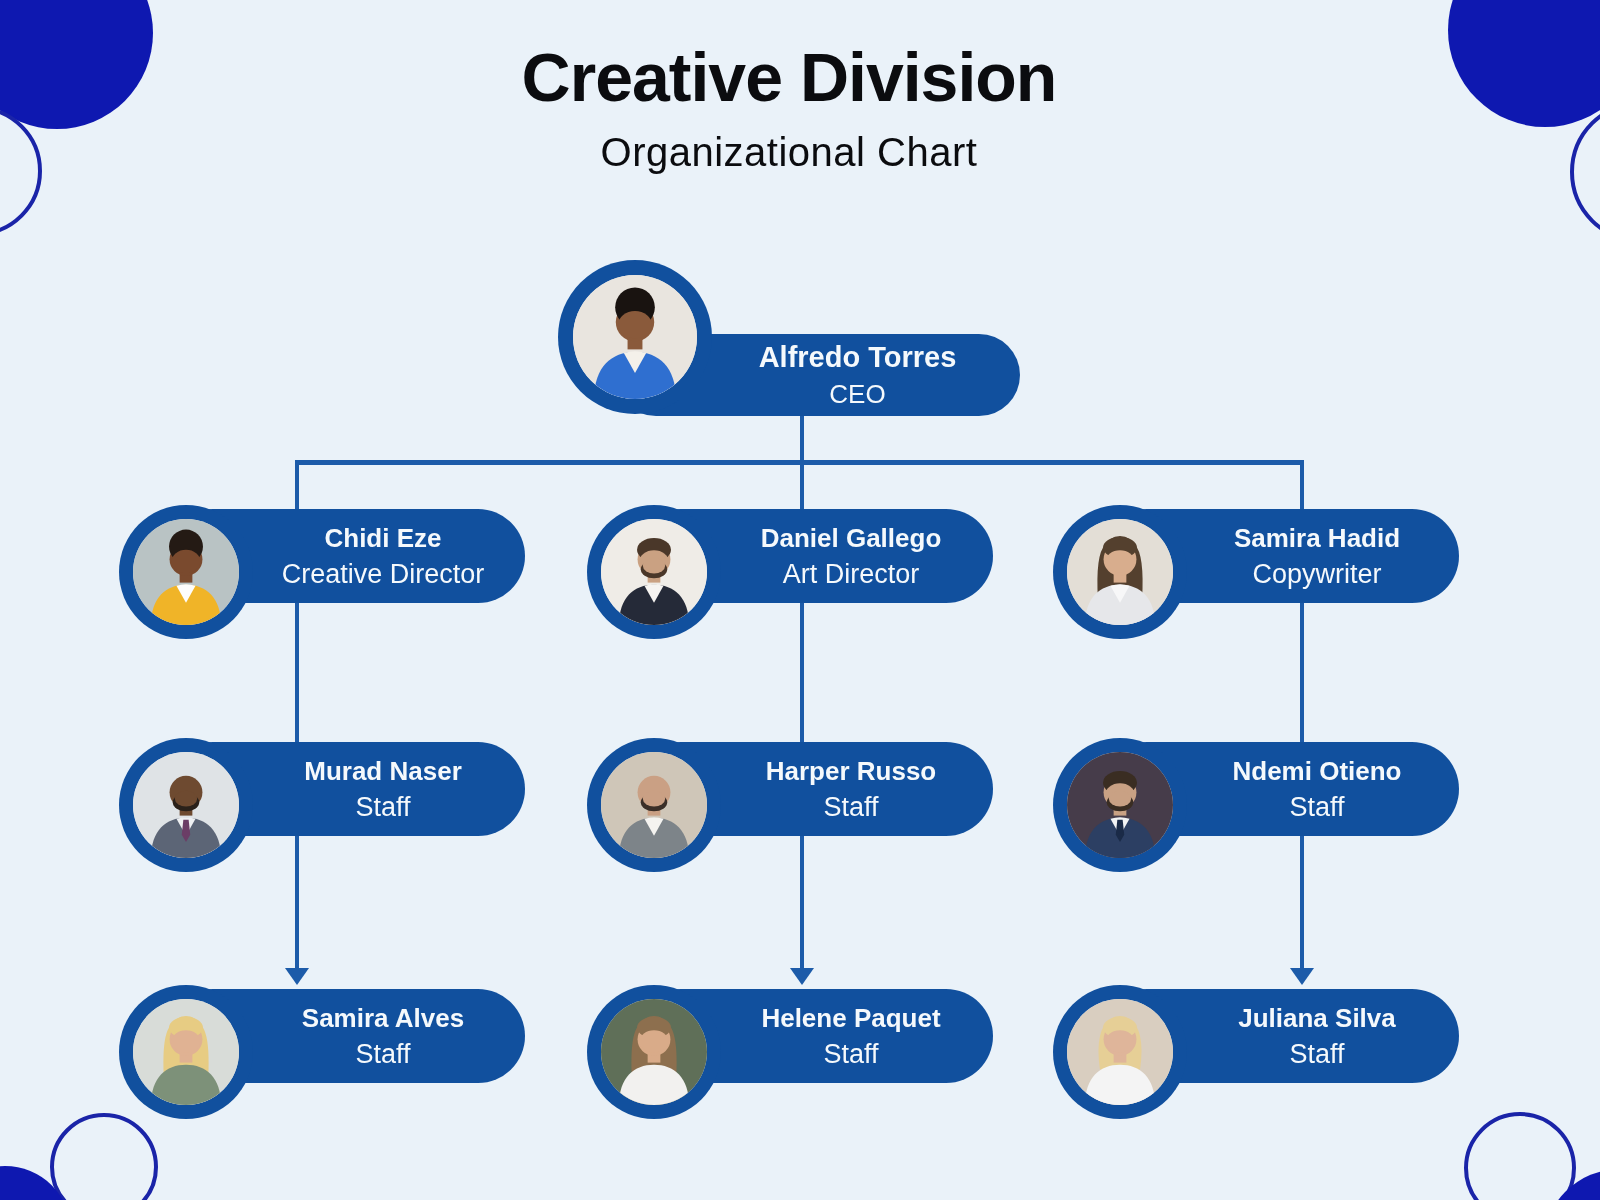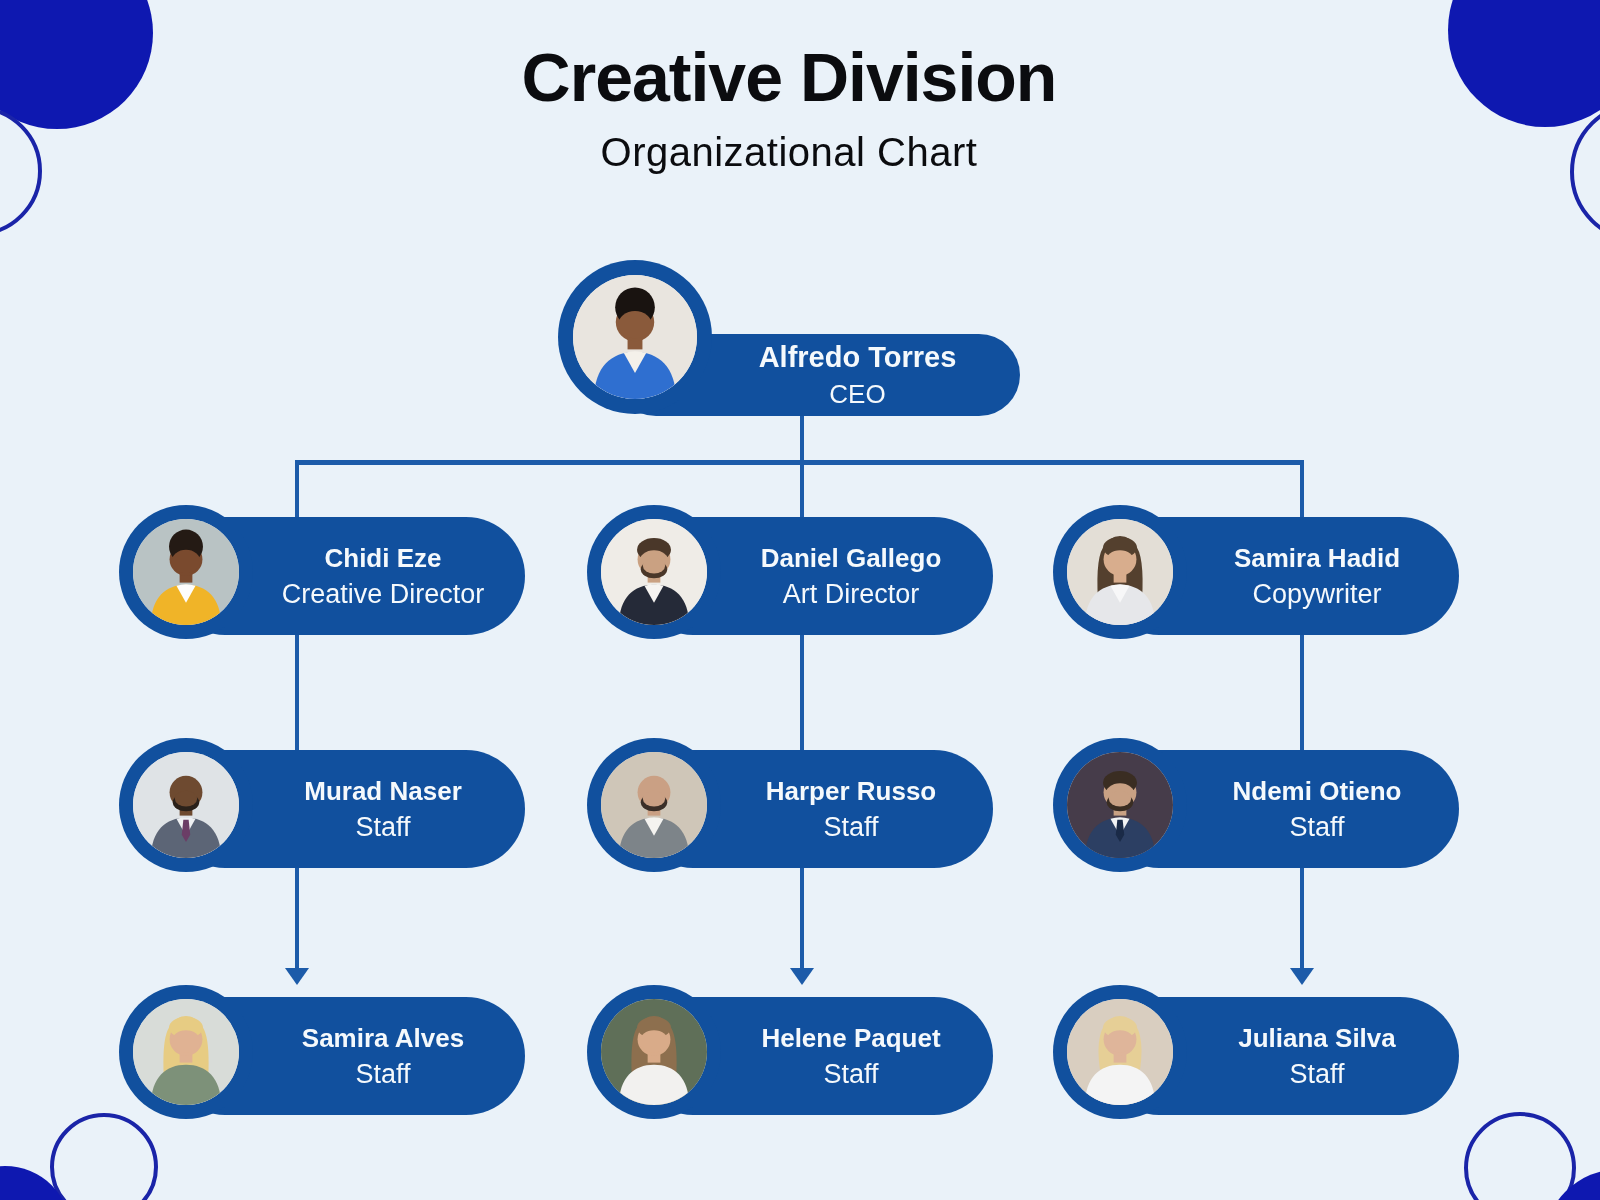--- a/index.html
+++ b/index.html
@@ -47,21 +47,21 @@
   .p-role{font-weight:400;white-space:nowrap;}
   
   .node-ceo{left:558px;top:260px;width:462px;height:154px;}
   .node-ceo .pill{left:57px;top:30px;width:405px;height:82px;padding-left:80px;margin-top:44px;}
   .node-ceo .ring{left:0;top:0;width:154px;height:154px;}
   .node-ceo .photo{width:124px;height:124px;}
   .node-ceo .p-name{font-size:29px;}
   .node-ceo .p-role{font-size:26px;}
   
   .node-std{width:406px;height:134px;}
-  .node-std .pill{left:47px;top:12px;width:359px;height:118px;padding-left:75px;}
+  .node-std .pill{left:47px;top:4px;width:359px;height:94px;padding-left:75px;}
   .node-std .ring{left:0;top:0;width:134px;height:134px;}
   .node-std .photo{width:106px;height:106px;}
   .node-std .p-name{font-size:26px;}
   .node-std .p-role{font-size:27px;text-align:center;}
   
   .colA{left:119px;}  .colB{left:587px;}  .colC{left:1053px;}
   .row2{top:505px;}   .row3{top:738px;}   .row4{top:985px;}
 </style>
 </head>
 <body>

